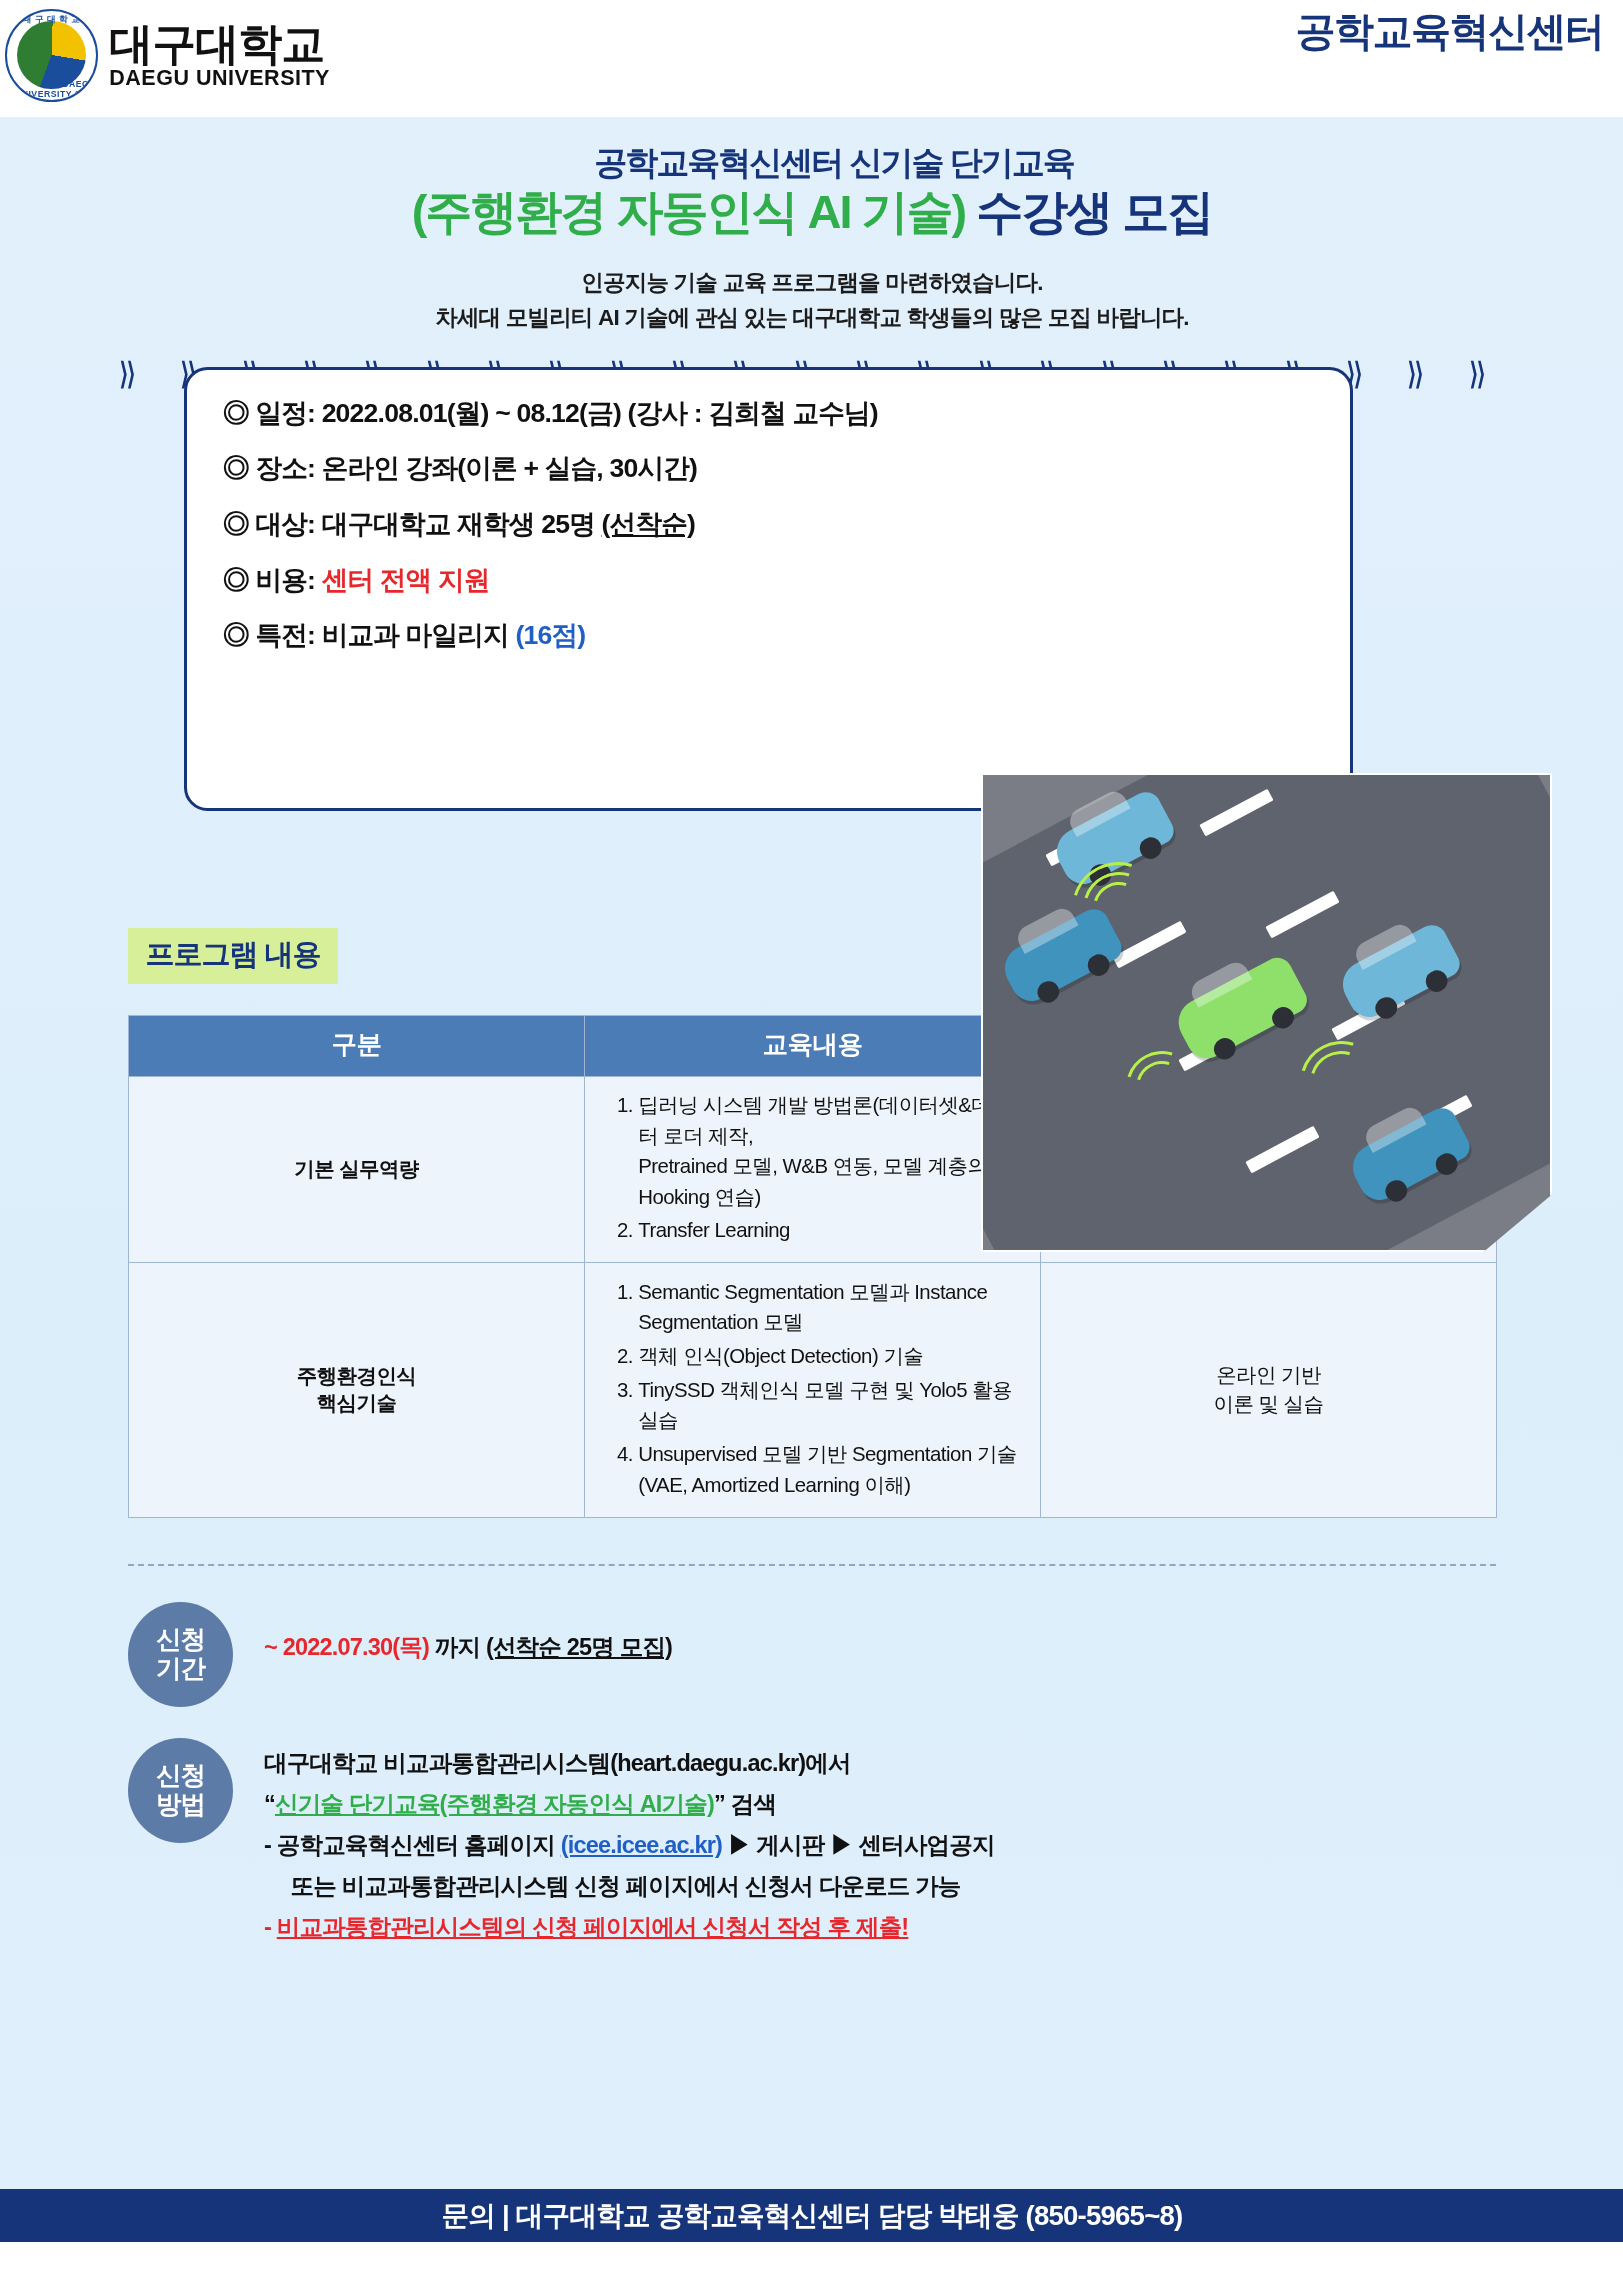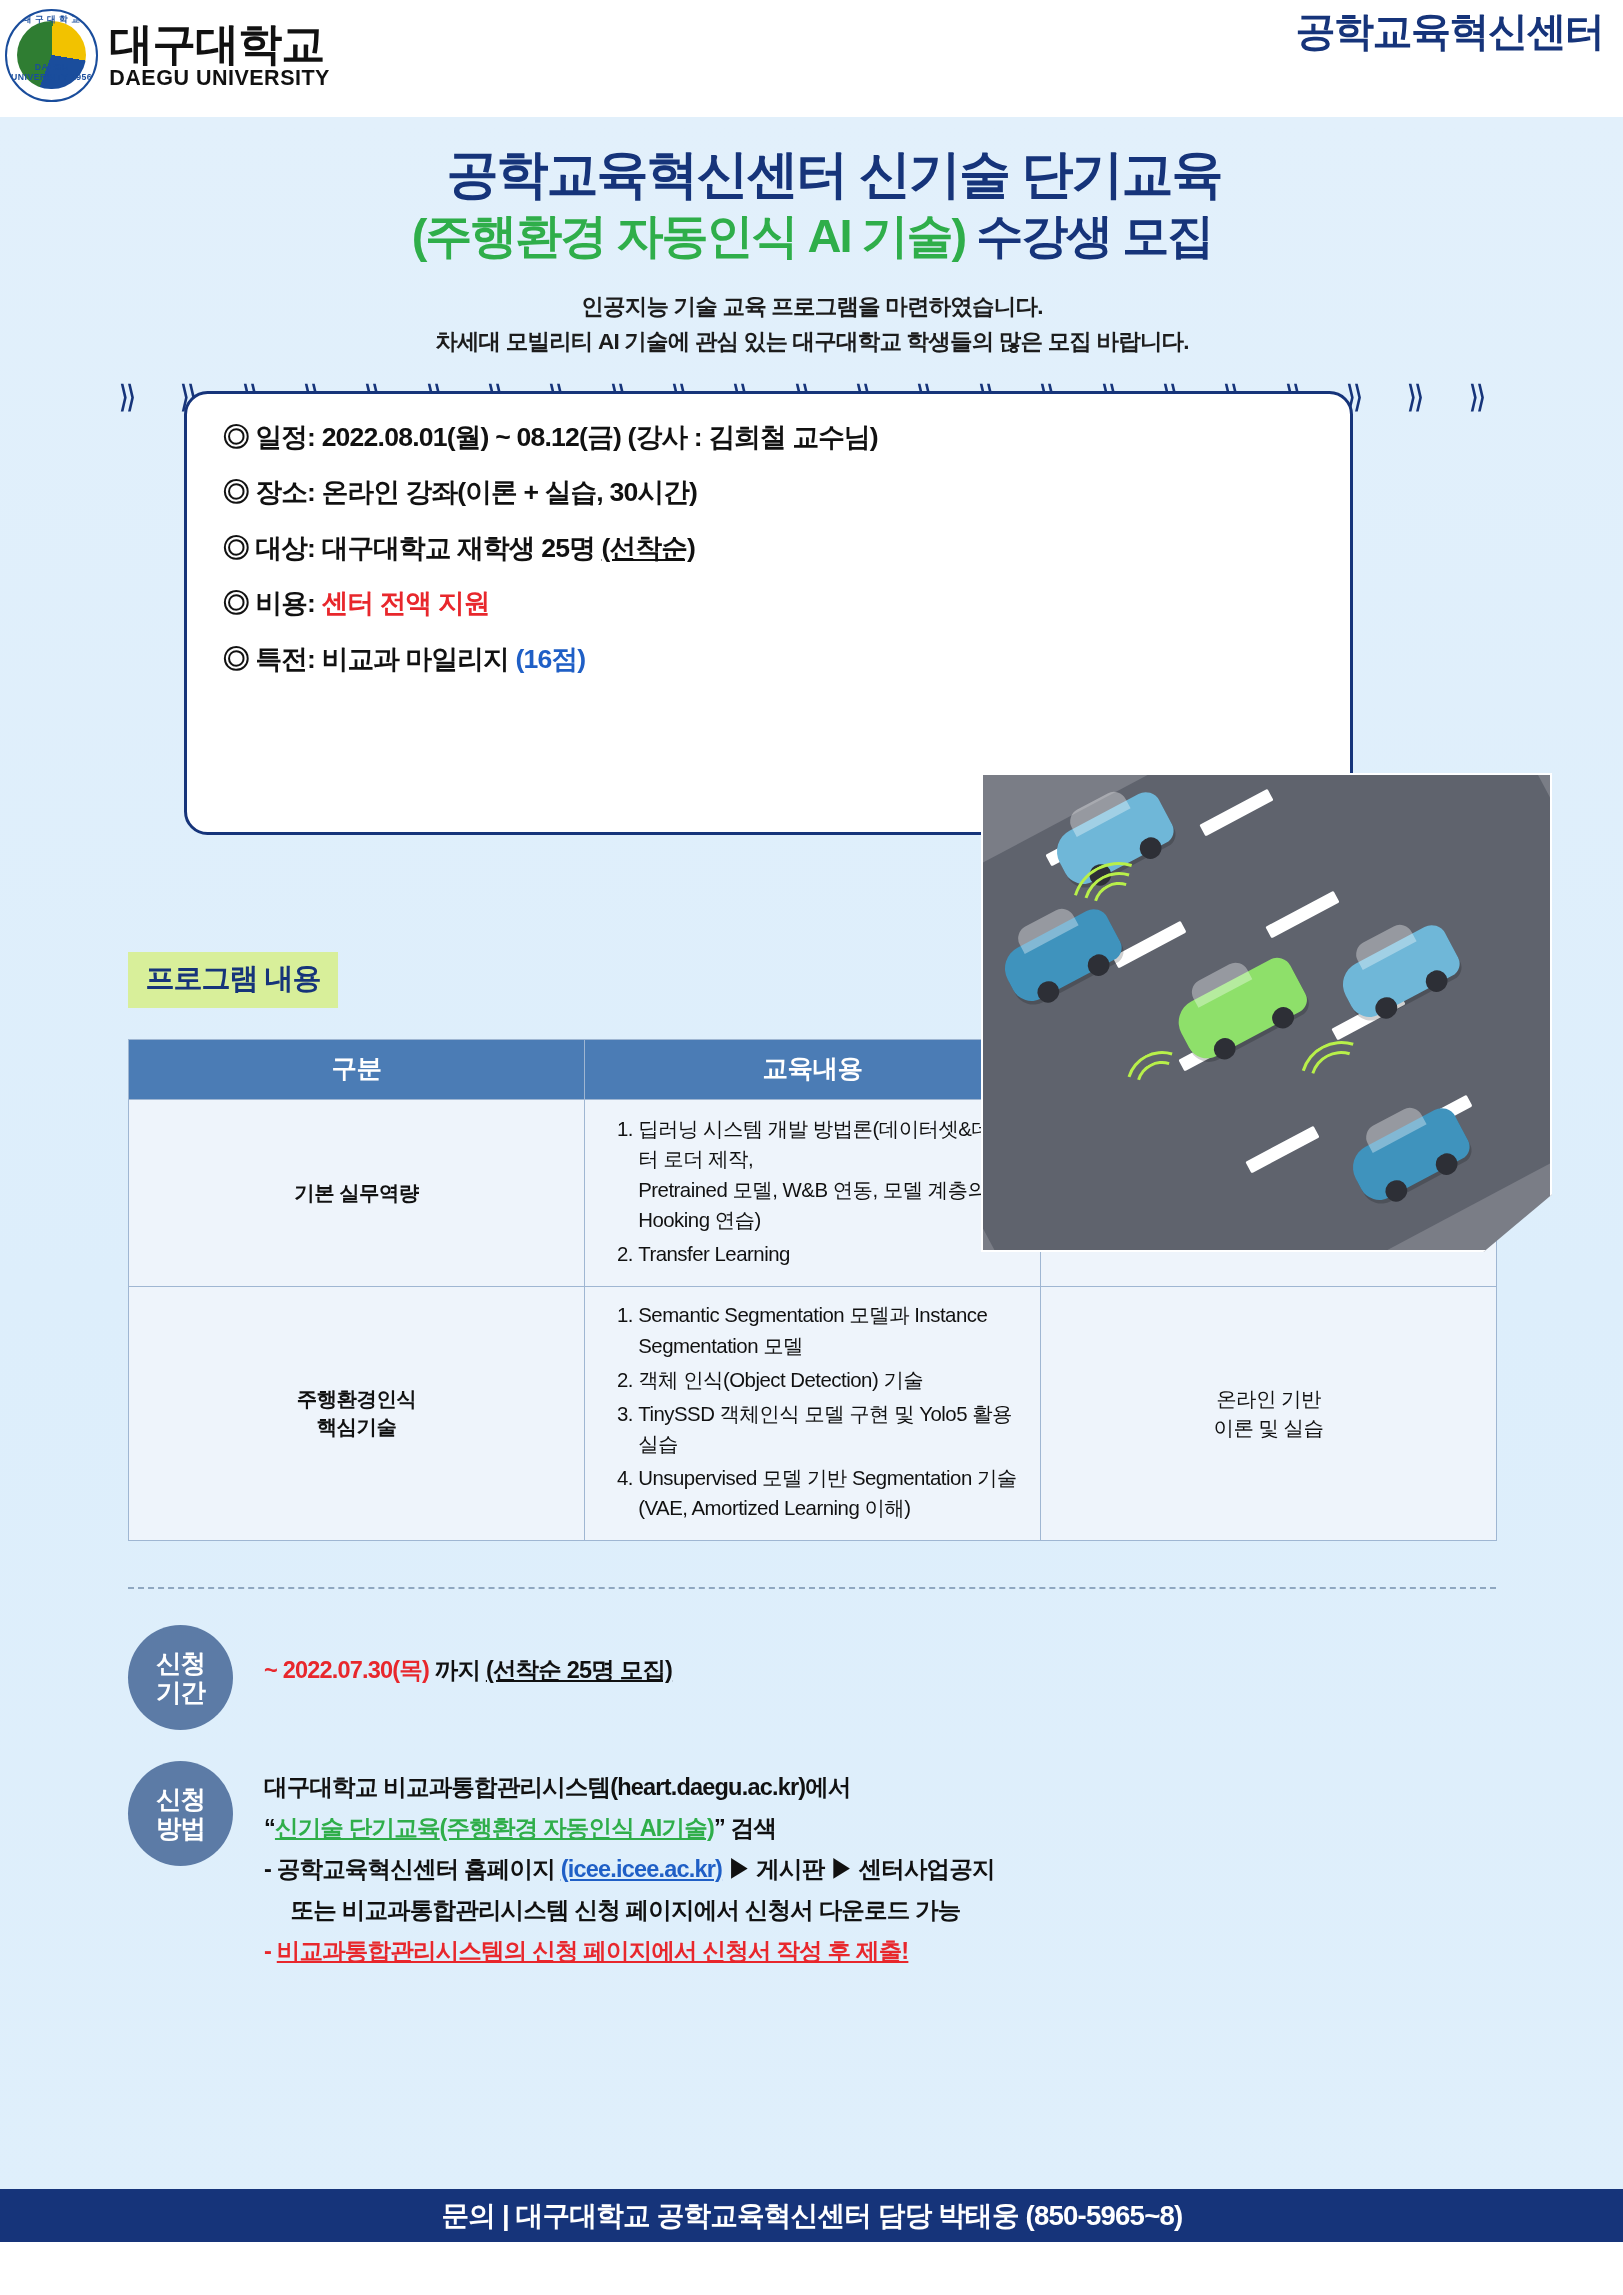--- a/index.html
+++ b/index.html
@@ -55,22 +55,22 @@
     font-size: 8.7px;
     color: #1a4d9c;
     font-weight: bold;
     letter-spacing: 0.5px;
   }
   .logo-seal .rt-top {
     position: absolute; top: 3.1px; left: 0; width: 100%;
     text-align: center;
   }
   .logo-seal .rt-bottom {
-    position: absolute; bottom: 18px; left: 0; width: 100%;
-    text-align: center;
+    position: absolute; bottom: 1px; left: 0; width: 100%;
+    text-align: right;
     margin-top: 12px;
   }
   .logo-text {
     display: flex;
     flex-direction: column;
     justify-content: center;
     line-height: 1.05;
   }
   .logo-text .kr {
     font-size: 44px;
@@ -101,21 +101,21 @@
     background: linear-gradient(180deg, #e2f0fb 0%, #ddeefb 55%, #dfeffb 100%);
     height: 2125px;
     padding: 0;
   }
 
   .title-block {
     text-align: center;
     padding-top: 24.5px;
   }
   .title-line1 {
-    font-size: 52px;
+    font-size: 33px;
     font-weight: bold;
     color: #16347a;
     letter-spacing: -2px;
     line-height: 1.25;
     padding-left: 44px;
   }
   .title-line2 {
     font-size: 47px;
     font-weight: bold;
     letter-spacing: -2px;

